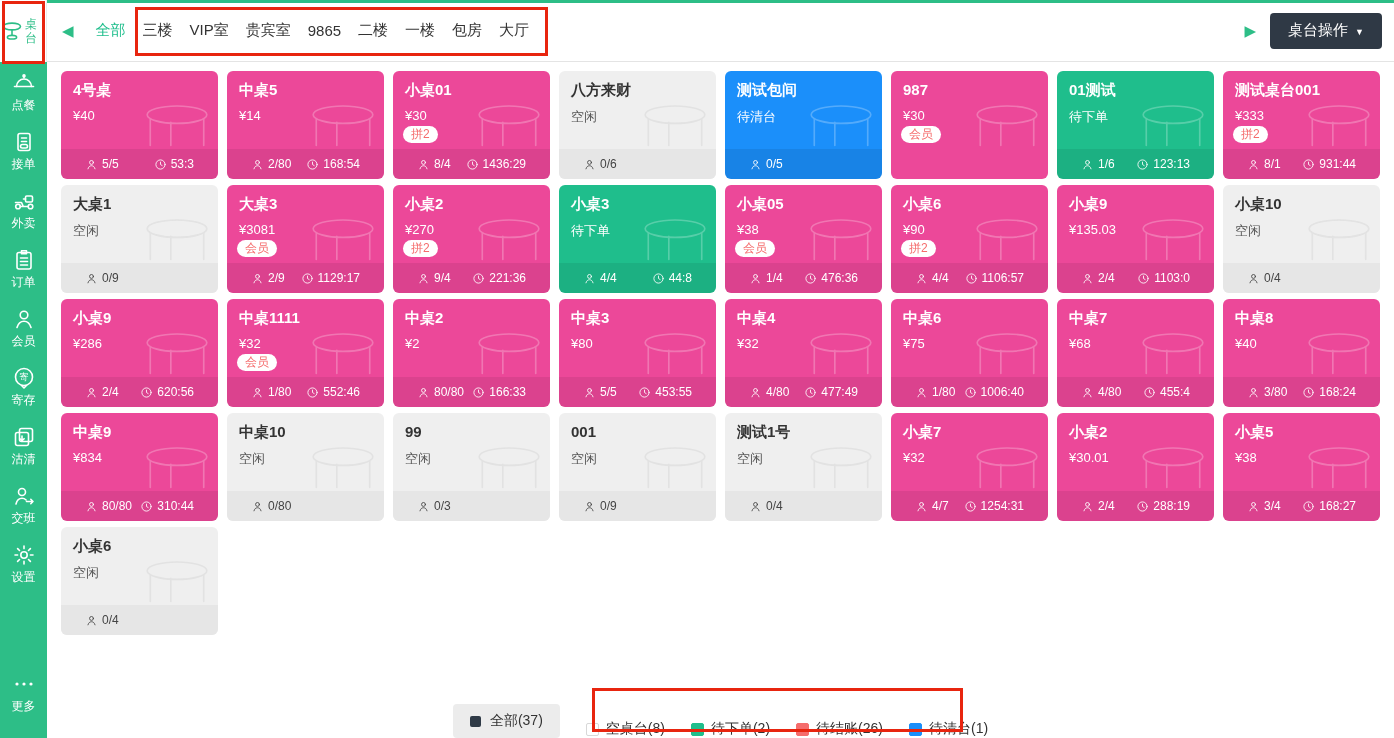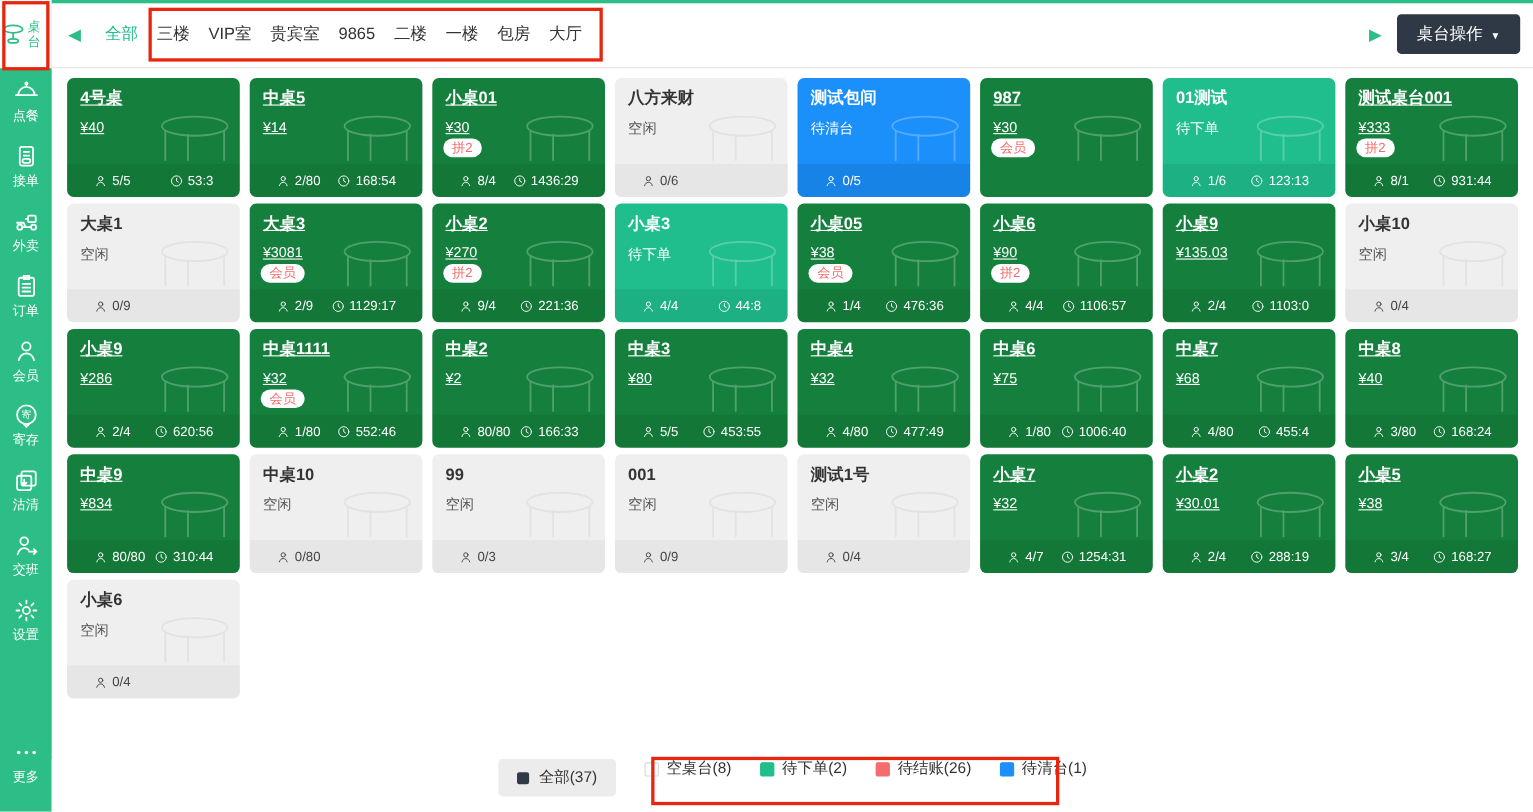--- a/index.html
+++ b/index.html
@@ -53,34 +53,34 @@
   .card{position:relative;border-radius:6px;overflow:hidden;padding:10px 12px;
     box-sizing:border-box;cursor:pointer;}
   .card .t{font-size:15px;font-weight:bold;line-height:18px;white-space:nowrap;}
   .card .sub{font-size:13px;margin-top:9px;}
   .card .badge{position:absolute;left:10px;bottom:36px;background:#fff;color:#f56c6c;
     font-size:12px;line-height:17px;padding:0 8px;border-radius:10px;}
   .card .foot{position:absolute;left:0;right:0;bottom:0;height:30px;display:flex;
     align-items:center;justify-content:space-between;padding:0 24px;font-size:12px;}
   .card .foot .fi{display:flex;align-items:center;gap:4px;}
   .card .foot svg{width:13px;height:13px;display:block;}
-  .s-billing{background:#15803d;color:#fff;text-decoration:underline;}
+  .s-billing{background:#ec4899;color:#fff;}
   .s-order{background:#1fbe8c;color:#fff;}
   .s-clear{background:#1b8ffa;color:#fff;}
   .s-billing .foot,.s-order .foot{background:rgba(0,0,0,0.07);}
   .s-clear .foot{background:rgba(0,0,0,0.08);}
   .s-idle{background:#efefef;color:#333;}
   .s-idle .sub{color:#555;}
   .s-idle .foot{background:#e6e6e6;color:#444;}
   .wm{position:absolute;right:4px;bottom:30px;color:#fff;opacity:.25;}
   .wm svg{width:74px;height:46px;display:block;}
   .s-idle .wm{color:#888;opacity:.12;}
   
   .bottombar{position:absolute;left:47px;right:0;bottom:0;height:48px;background:#fff;
-    display:flex;align-items:flex-start;justify-content:center;gap:26px;z-index:2;}
+    display:flex;align-items:flex-end;justify-content:center;gap:26px;z-index:2;}
   .pill{background:#ececec;border-radius:4px;height:34px;padding:0 17px;display:flex;
     align-items:center;gap:9px;font-size:14px;color:#333;cursor:pointer;}
   .sq{width:11px;height:11px;border-radius:2px;display:inline-block;flex:0 0 auto;}
   .leg-item{display:flex;align-items:center;gap:7px;font-size:14px;color:#333;cursor:pointer;}
   
   .anno{position:absolute;border:3px solid #e8250f;z-index:30;pointer-events:none;box-sizing:border-box;}
   #anno-sidebar{left:2px;top:1px;width:43px;height:63px;}
   #anno-tabs{left:135px;top:7px;width:413px;height:49px;}
   #anno-legend{left:592px;top:688px;width:371px;height:44px;}
 </style>

